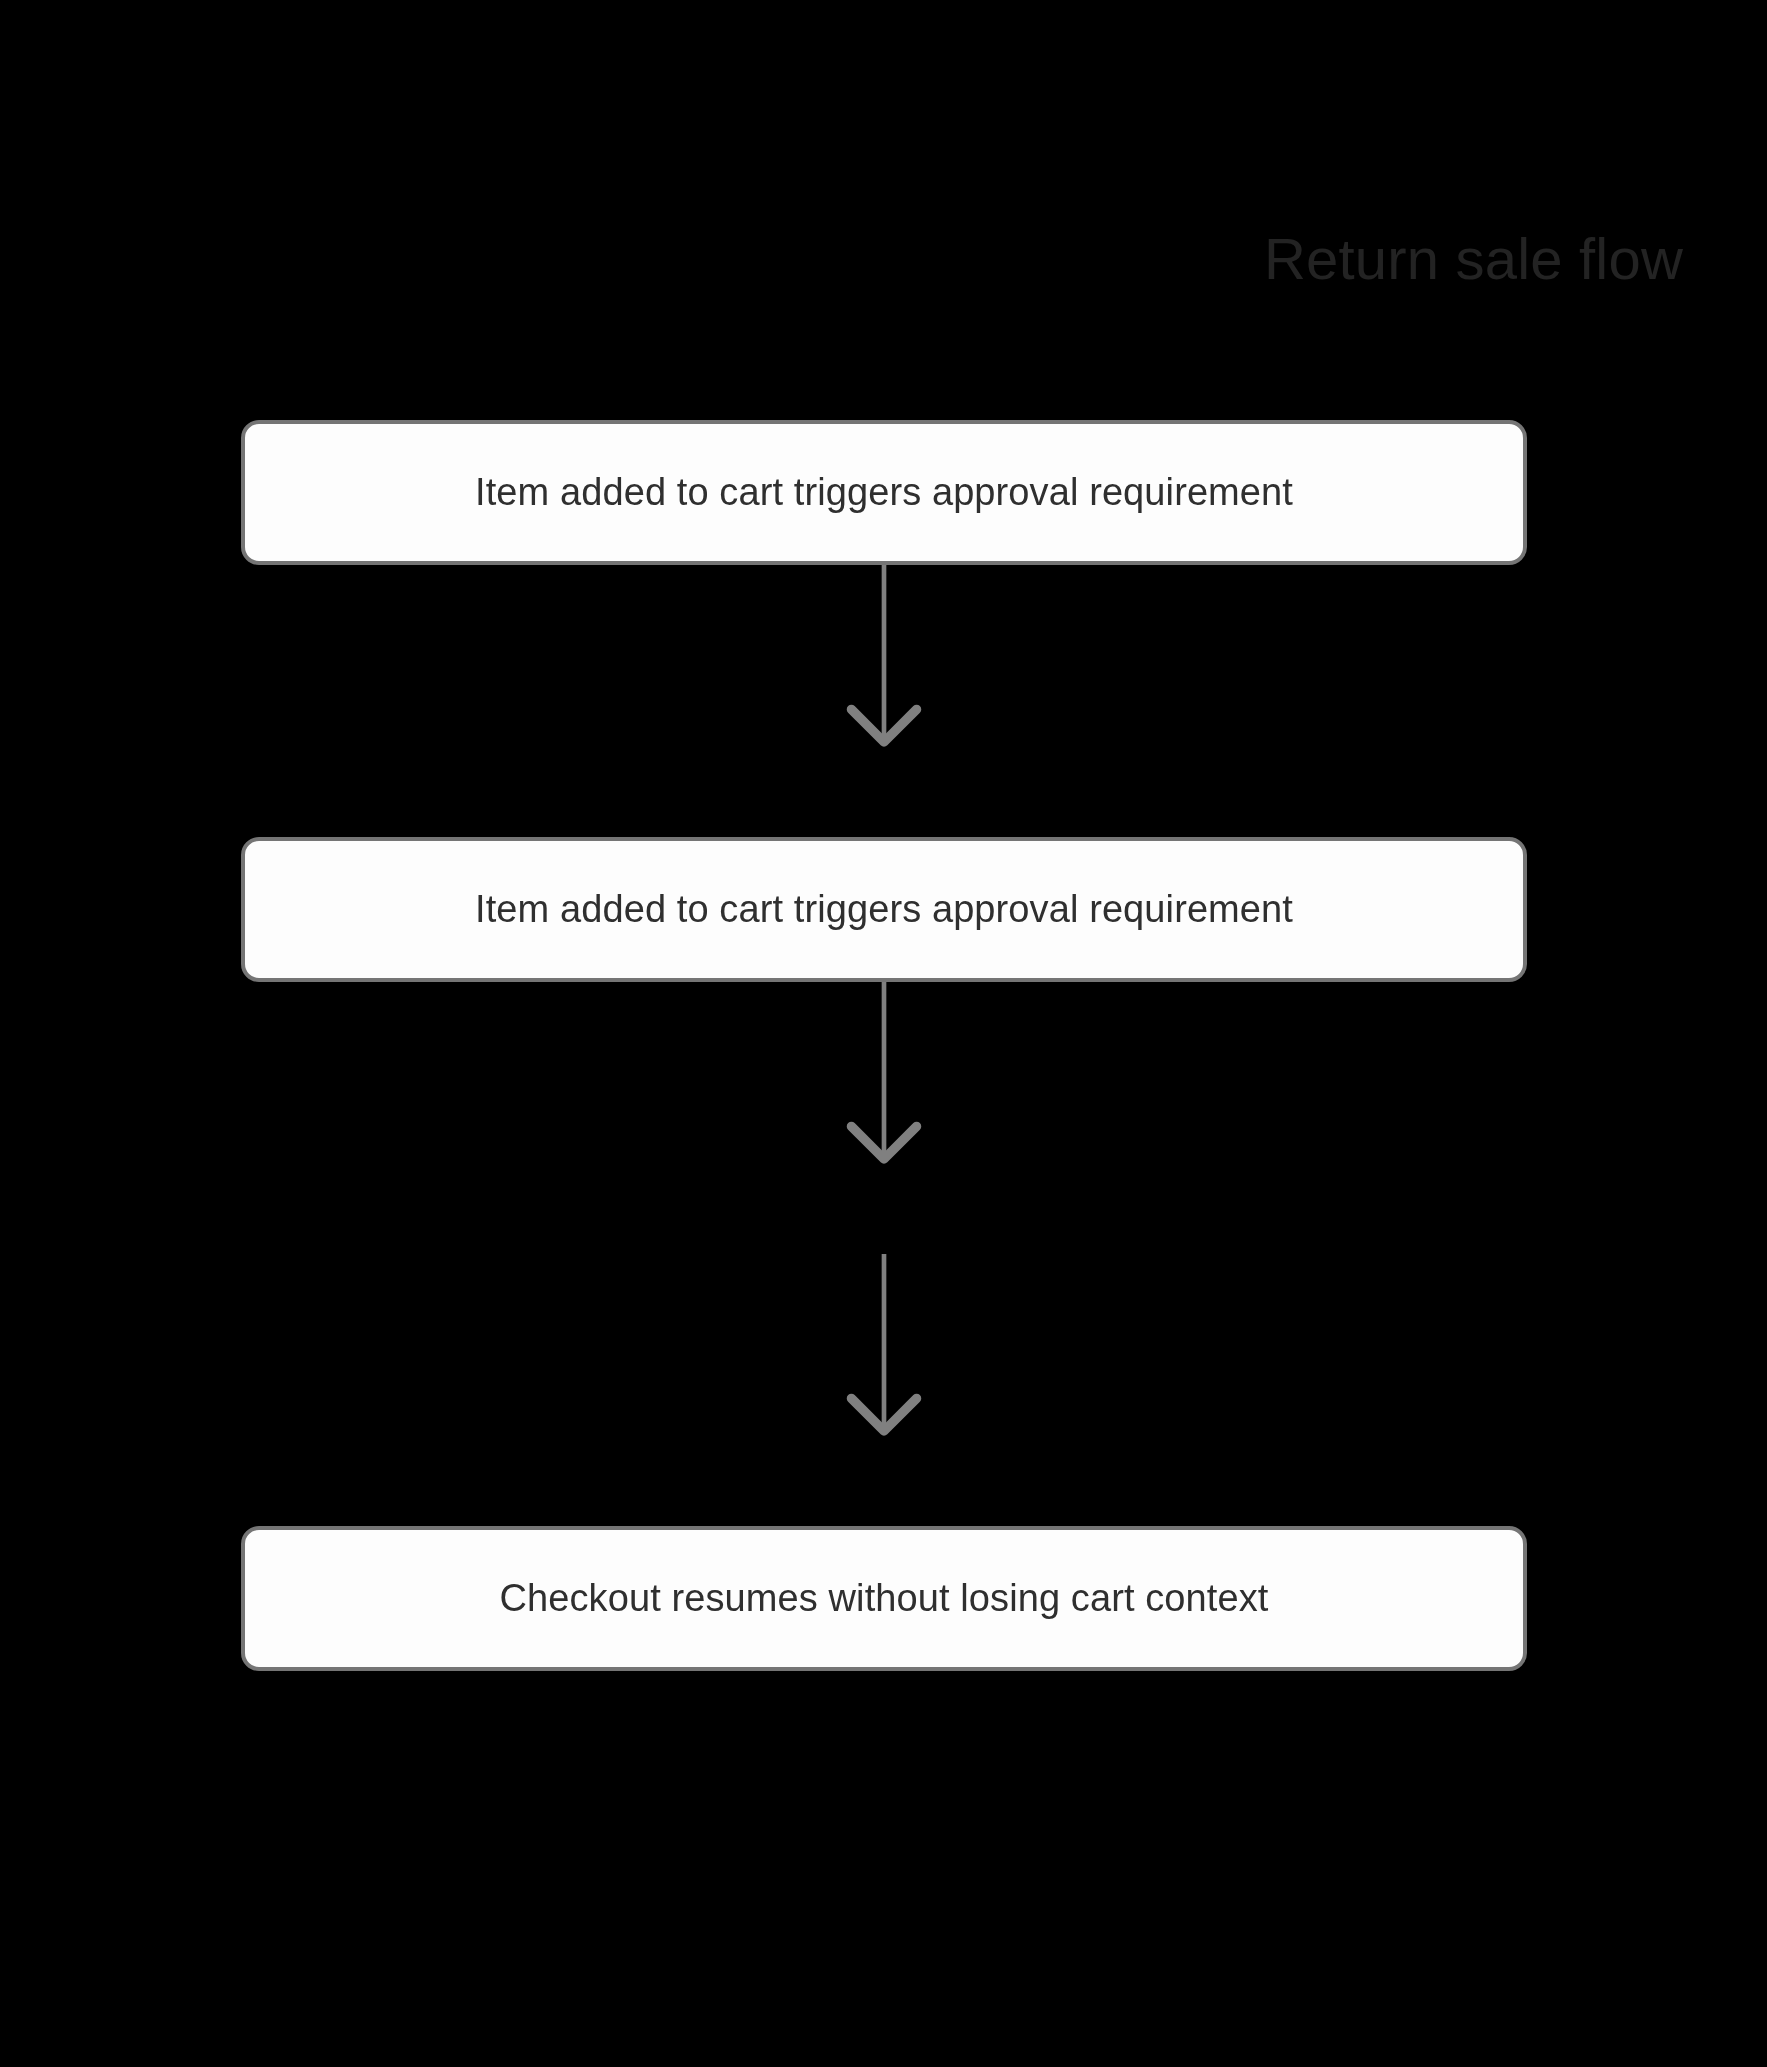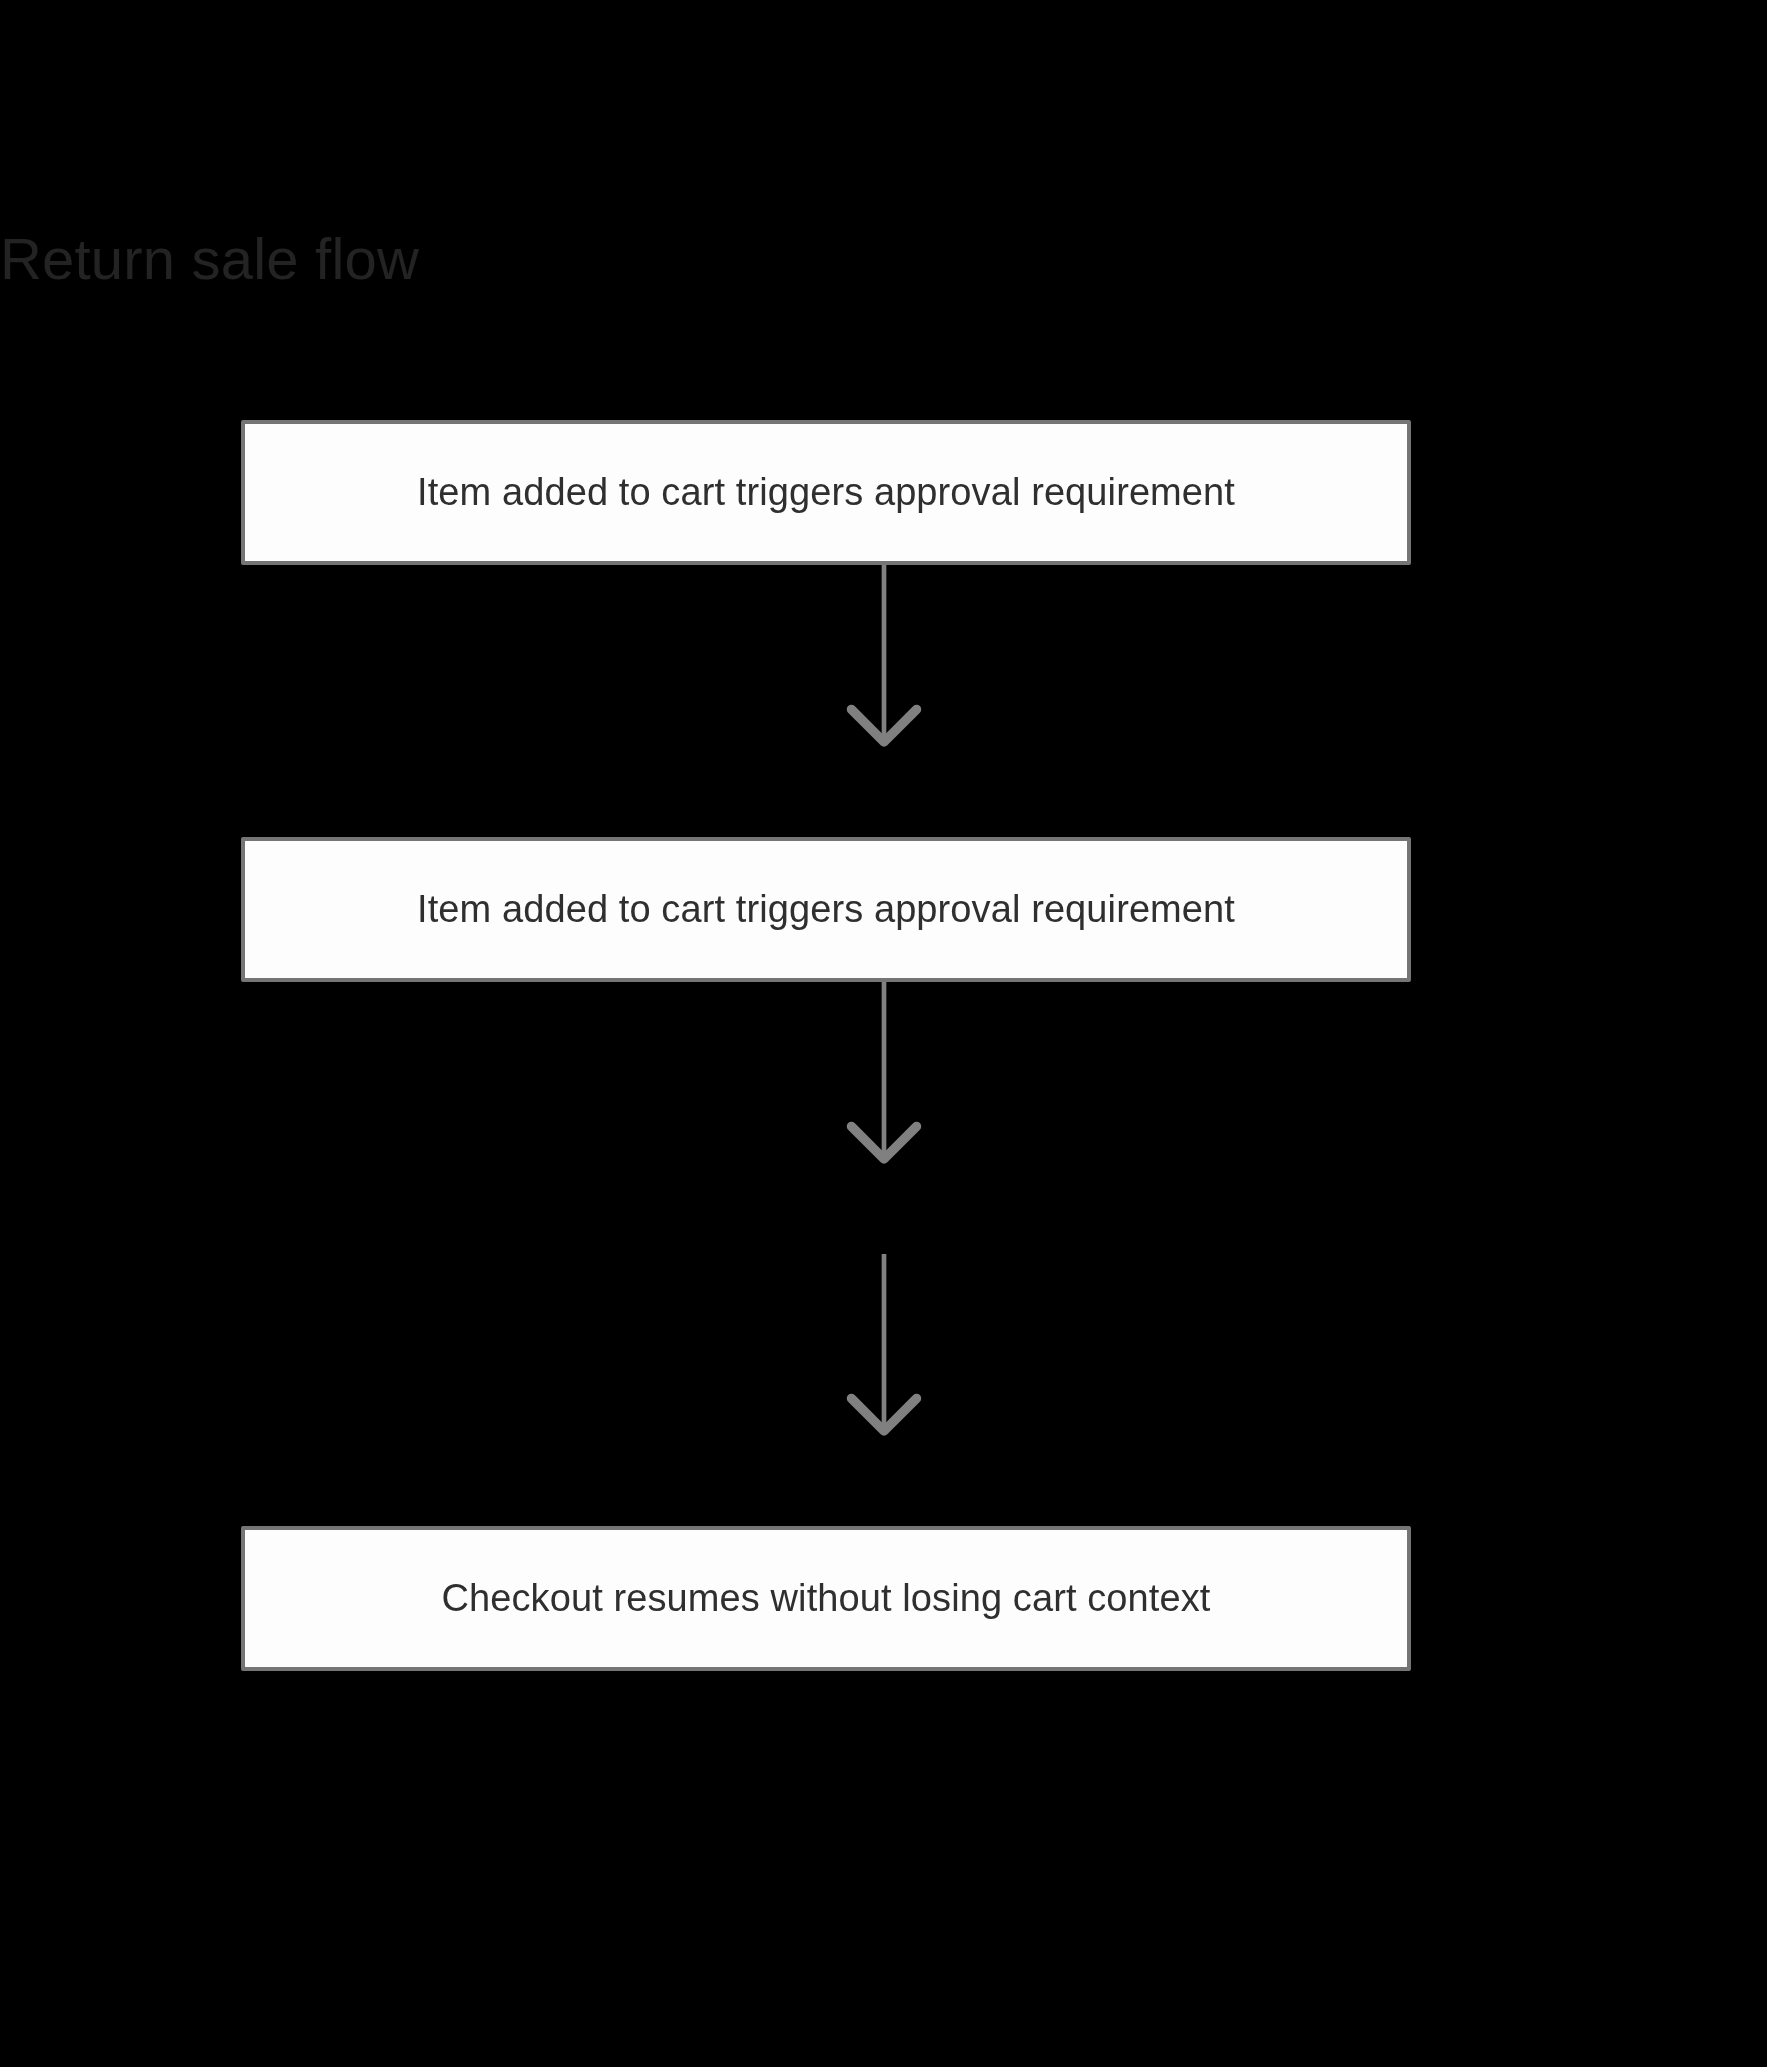--- a/index.html
+++ b/index.html
@@ -20,45 +20,45 @@
     height: 2068px;
     background: #000000;
   }
 
   
   .flow-title {
     position: absolute;
     left: 0;
     top: 222px;
     width: 1683px;
-    text-align: left;
+    text-align: right;
     font-size: 58px;
     line-height: 73px;
     font-weight: 400;
     color: #232323;
     letter-spacing: 0.2px;
     white-space: nowrap;
   }
 
   
   .flow-column {
     position: absolute;
     left: 241px;
     top: 420px;
     width: 1286px;
   }
 
   .node-box {
     position: relative;
     box-sizing: border-box;
-    width: 1170px;
+    width: 1286px;
     height: 145px;
     background: #fdfdfd;
     border: 4.7px solid #757575;
-    border-radius: 2px;
+    border-radius: 18px;
     display: flex;
     align-items: center;
     justify-content: center;
   }
 
   .node-label {
     font-size: 38px;
     line-height: 47px;
     font-weight: 400;
     color: #2f2f2f;

